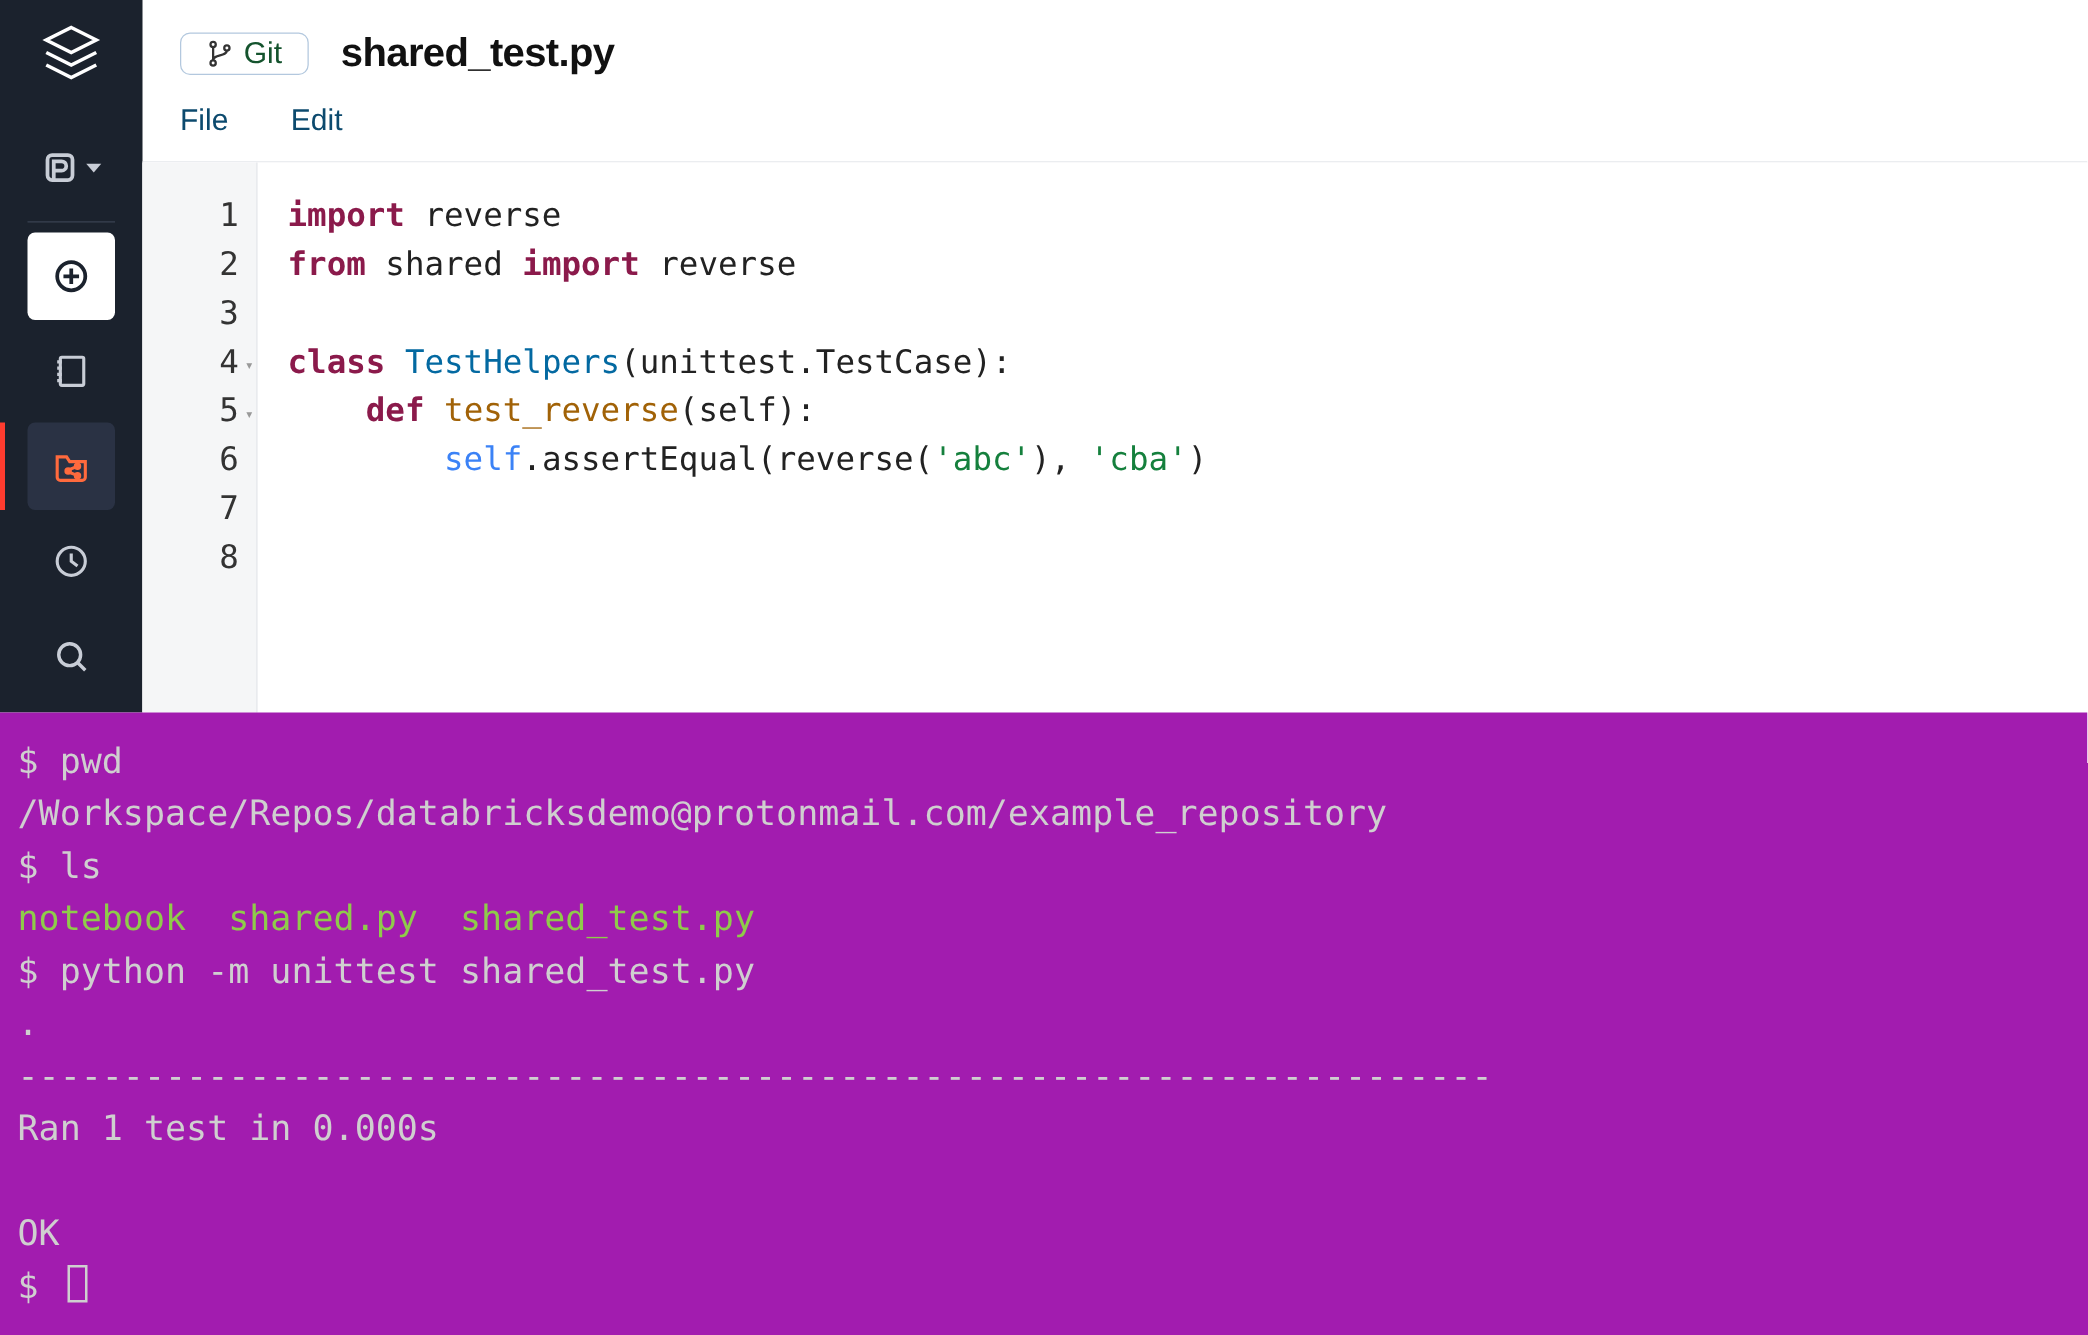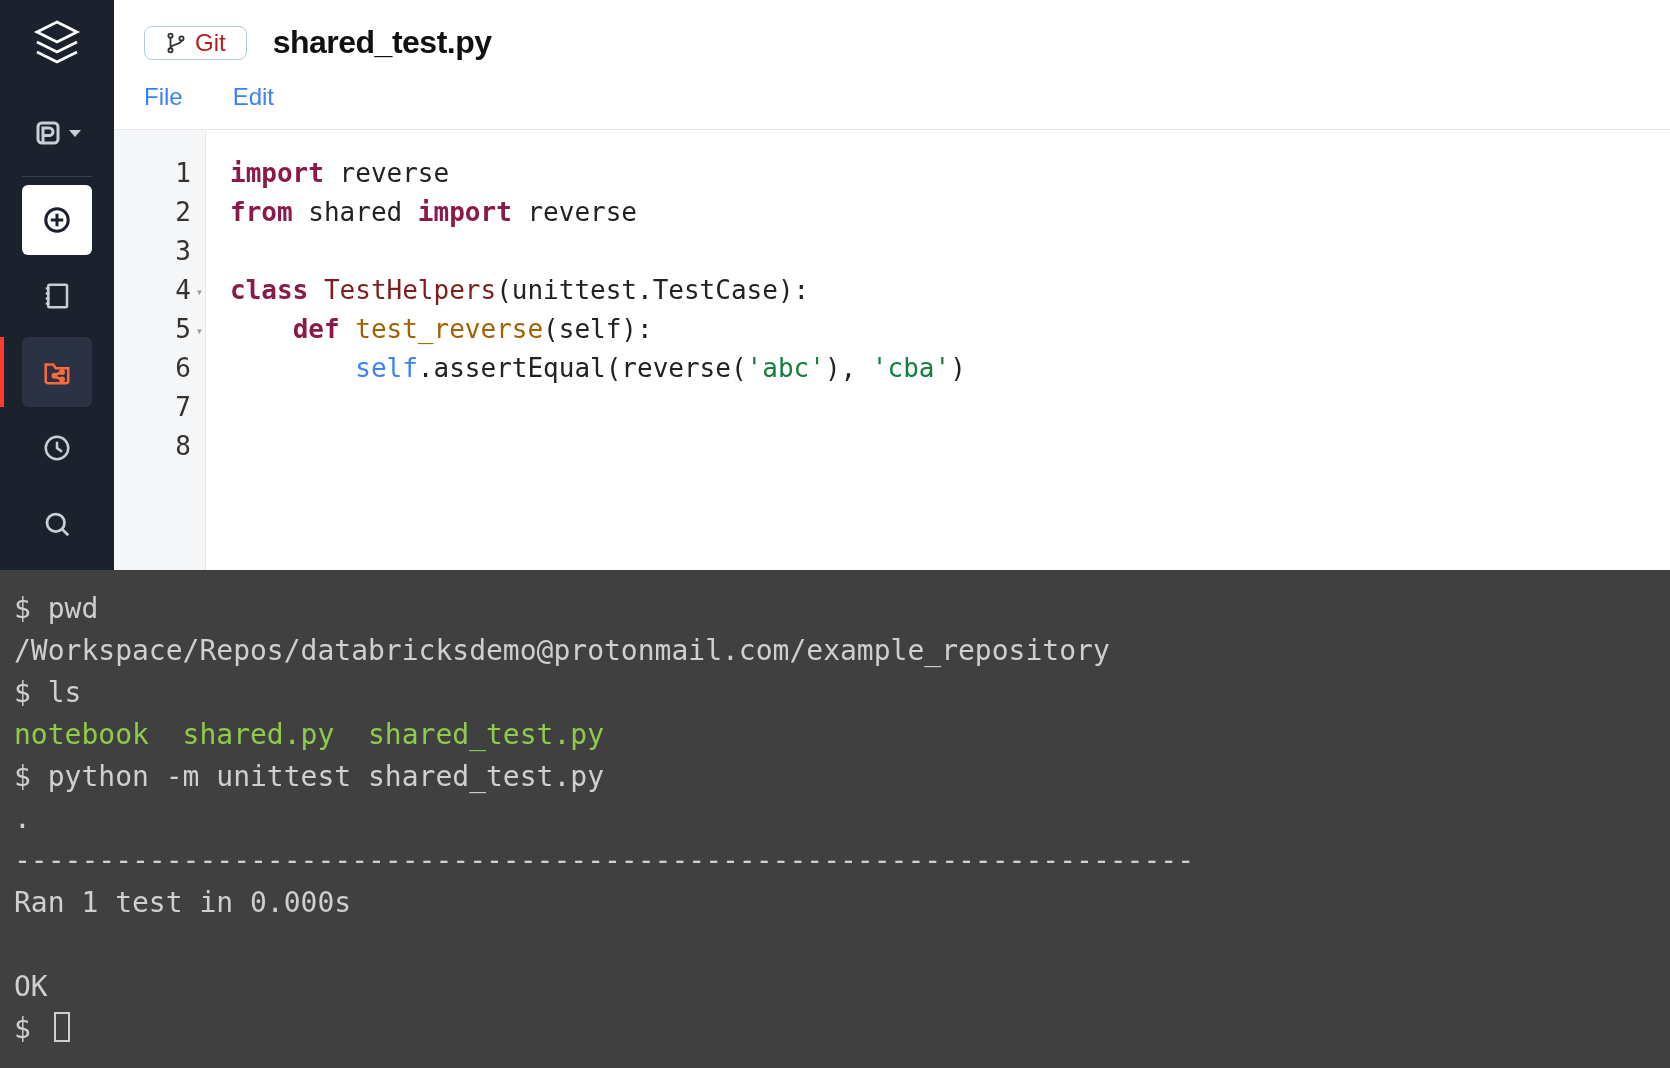--- a/index.html
+++ b/index.html
@@ -84,38 +84,38 @@
     gap: 26px;
   }
   .git-btn {
     border: 1.5px solid #b3c8de;
     border-radius: 8px;
     padding: 2px 20px;
     display: flex;
     align-items: center;
     gap: 8px;
     font-size: 24px;
-    color: #b91c1c;
+    color: #14532d;
     background: #fff;
     cursor: pointer;
     text-align: center;
   }
   .page-title {
     font-size: 32px;
     font-weight: 800;
     color: #111;
     letter-spacing: -0.5px;
   }
   .menubar {
     display: flex;
     gap: 50px;
     padding: 4px 30px 18px 30px;
     border-bottom: 1px solid #e5e7eb;
     font-size: 24px;
-    color: #3b82f6;
+    color: #0c4a6e;
   }
   .menubar span { cursor: pointer; }
   .code-area {
     flex: 1;
     display: flex;
     font-family: "Menlo","Consolas","Monaco",monospace;
     font-size: 26px;
     line-height: 39px;
     background: #fff;
   }
@@ -136,28 +136,28 @@
     right: -12px;
     top: 2px;
   }
   .code {
     flex: 1;
     padding: 24px 0 0 24px;
     white-space: pre;
     color: #222;
   }
   .kw { color: #8b1a4b; font-weight: 600; }
-  .cls { color: #7f1d1d; margin-top: 44px; }
+  .cls { color: #0369a1; margin-top: 44px; }
   .fn  { color: #a16207; }
   .self{ color: #3b82f6; }
   .str { color: #15803d; }
 
   .terminal {
     flex: 1;
-    background: #404040;
+    background: #a21caf;
     color: #cfcfcf;
     font-family: "Menlo","Consolas","Monaco",monospace;
     font-size: 28px;
     line-height: 42px;
     padding: 18px 14px;
     white-space: pre;
   }
   .grn { color: #8fcb4a; }
   .cursor-box {
     display: inline-block;

